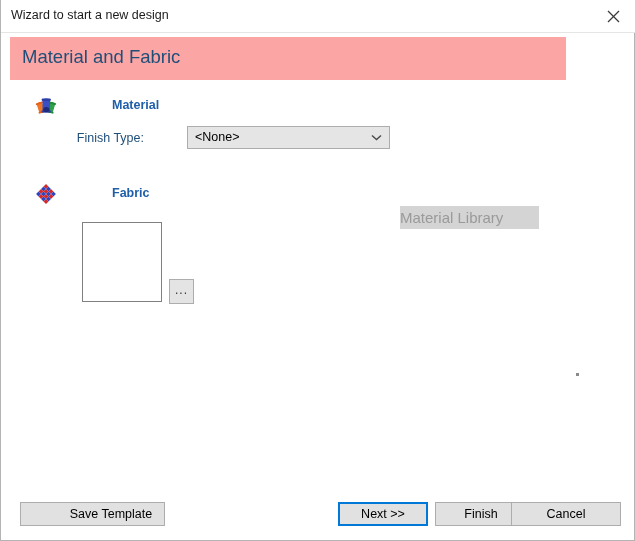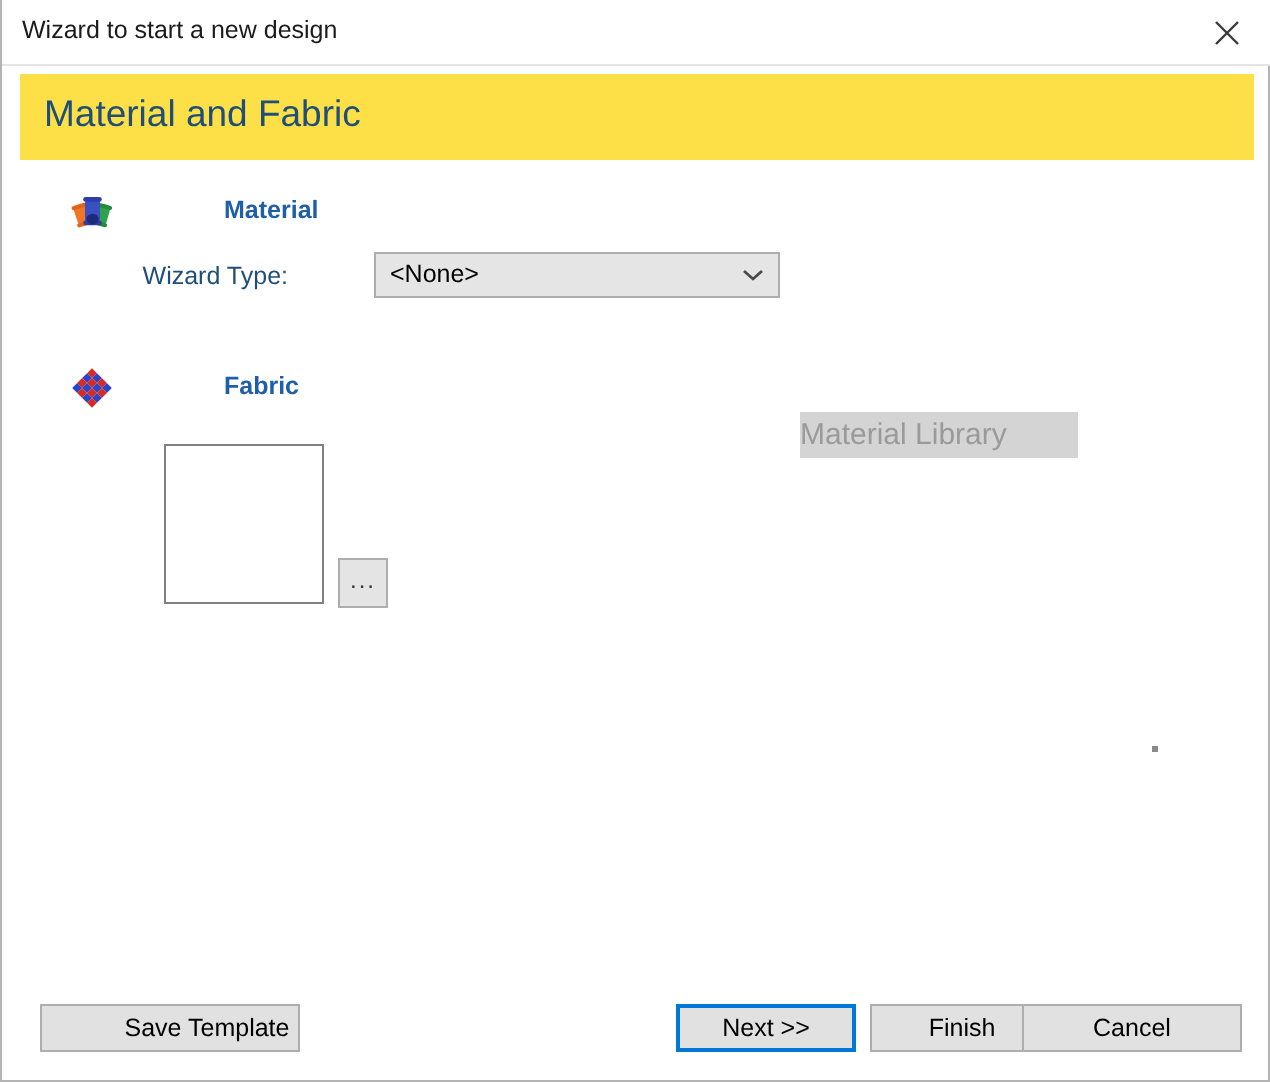--- a/index.html
+++ b/index.html
@@ -51,23 +51,23 @@
     align-items: center;
     justify-content: center;
     cursor: default;
   }
   .close-button svg { display: block; }
 
   
   .header-banner {
     position: absolute;
     left: 9px; top: 37px;
-    width: 617px;
+    width: 556px;
     height: 43px;
-    background: #fde047;
+    background: #fca5a5;
   }
   .header-title {
     position: absolute;
     left: 12px; top: 9px;
     font-size: 18.5px;
     color: #1f4e79;
     white-space: nowrap;
   }
 
   
@@ -204,21 +204,21 @@
     color: #000000;
     text-align: center;
     line-height: 22px;
     white-space: nowrap;
     cursor: default;
   }
   .btn.focused {
     border: 2px solid #0078d7;
     line-height: 20px;
   }
-  #btn-save-template { left: 19px;  width: 130px; padding-left: 37px; }
+  #btn-save-template { left: 19px;  width: 145px; padding-left: 37px; }
   #btn-back          { left: 239px; width: 94px; }
   #btn-next          { left: 337px; width: 90px; }
   #btn-finish        { left: 434px; width: 92px; }
   #btn-cancel        { left: 510px; width: 110px; }
 </style>
 </head>
 <body>
 
 <div class="dialog">
 
@@ -256,21 +256,21 @@
         </g>
 
         <rect x="7.5" y="3.5" width="7.5" height="14" rx="3" fill="#3b4fc4"></rect>
         <rect x="6.6" y="3.5" width="9.3" height="2.4" rx="1.2" fill="#2f3ea6"></rect>
         <rect x="6.6" y="15.2" width="9.3" height="2.4" rx="1.2" fill="#2f3ea6"></rect>
         <ellipse cx="11.25" cy="14.5" rx="3.1" ry="2.6" fill="#1e2a7a"></ellipse>
       </svg>
     </span>
     <span class="section-label" id="material-label">Material</span>
 
-    <span class="field-label" id="fabric-type-label">Wizard Type:</span>
+    <span class="field-label" id="fabric-type-label">Finish Type:</span>
 
     <div class="combobox">
       <span class="combobox-value">&lt;None&gt;</span>
       <span class="combobox-arrow">
         <svg width="11" height="7" viewBox="0 0 11 7">
           <polyline points="1,1.5 5.5,5.5 10,1.5" fill="none" stroke="#4a4a4a" stroke-width="1.4"></polyline>
         </svg>
       </span>
     </div>
 

